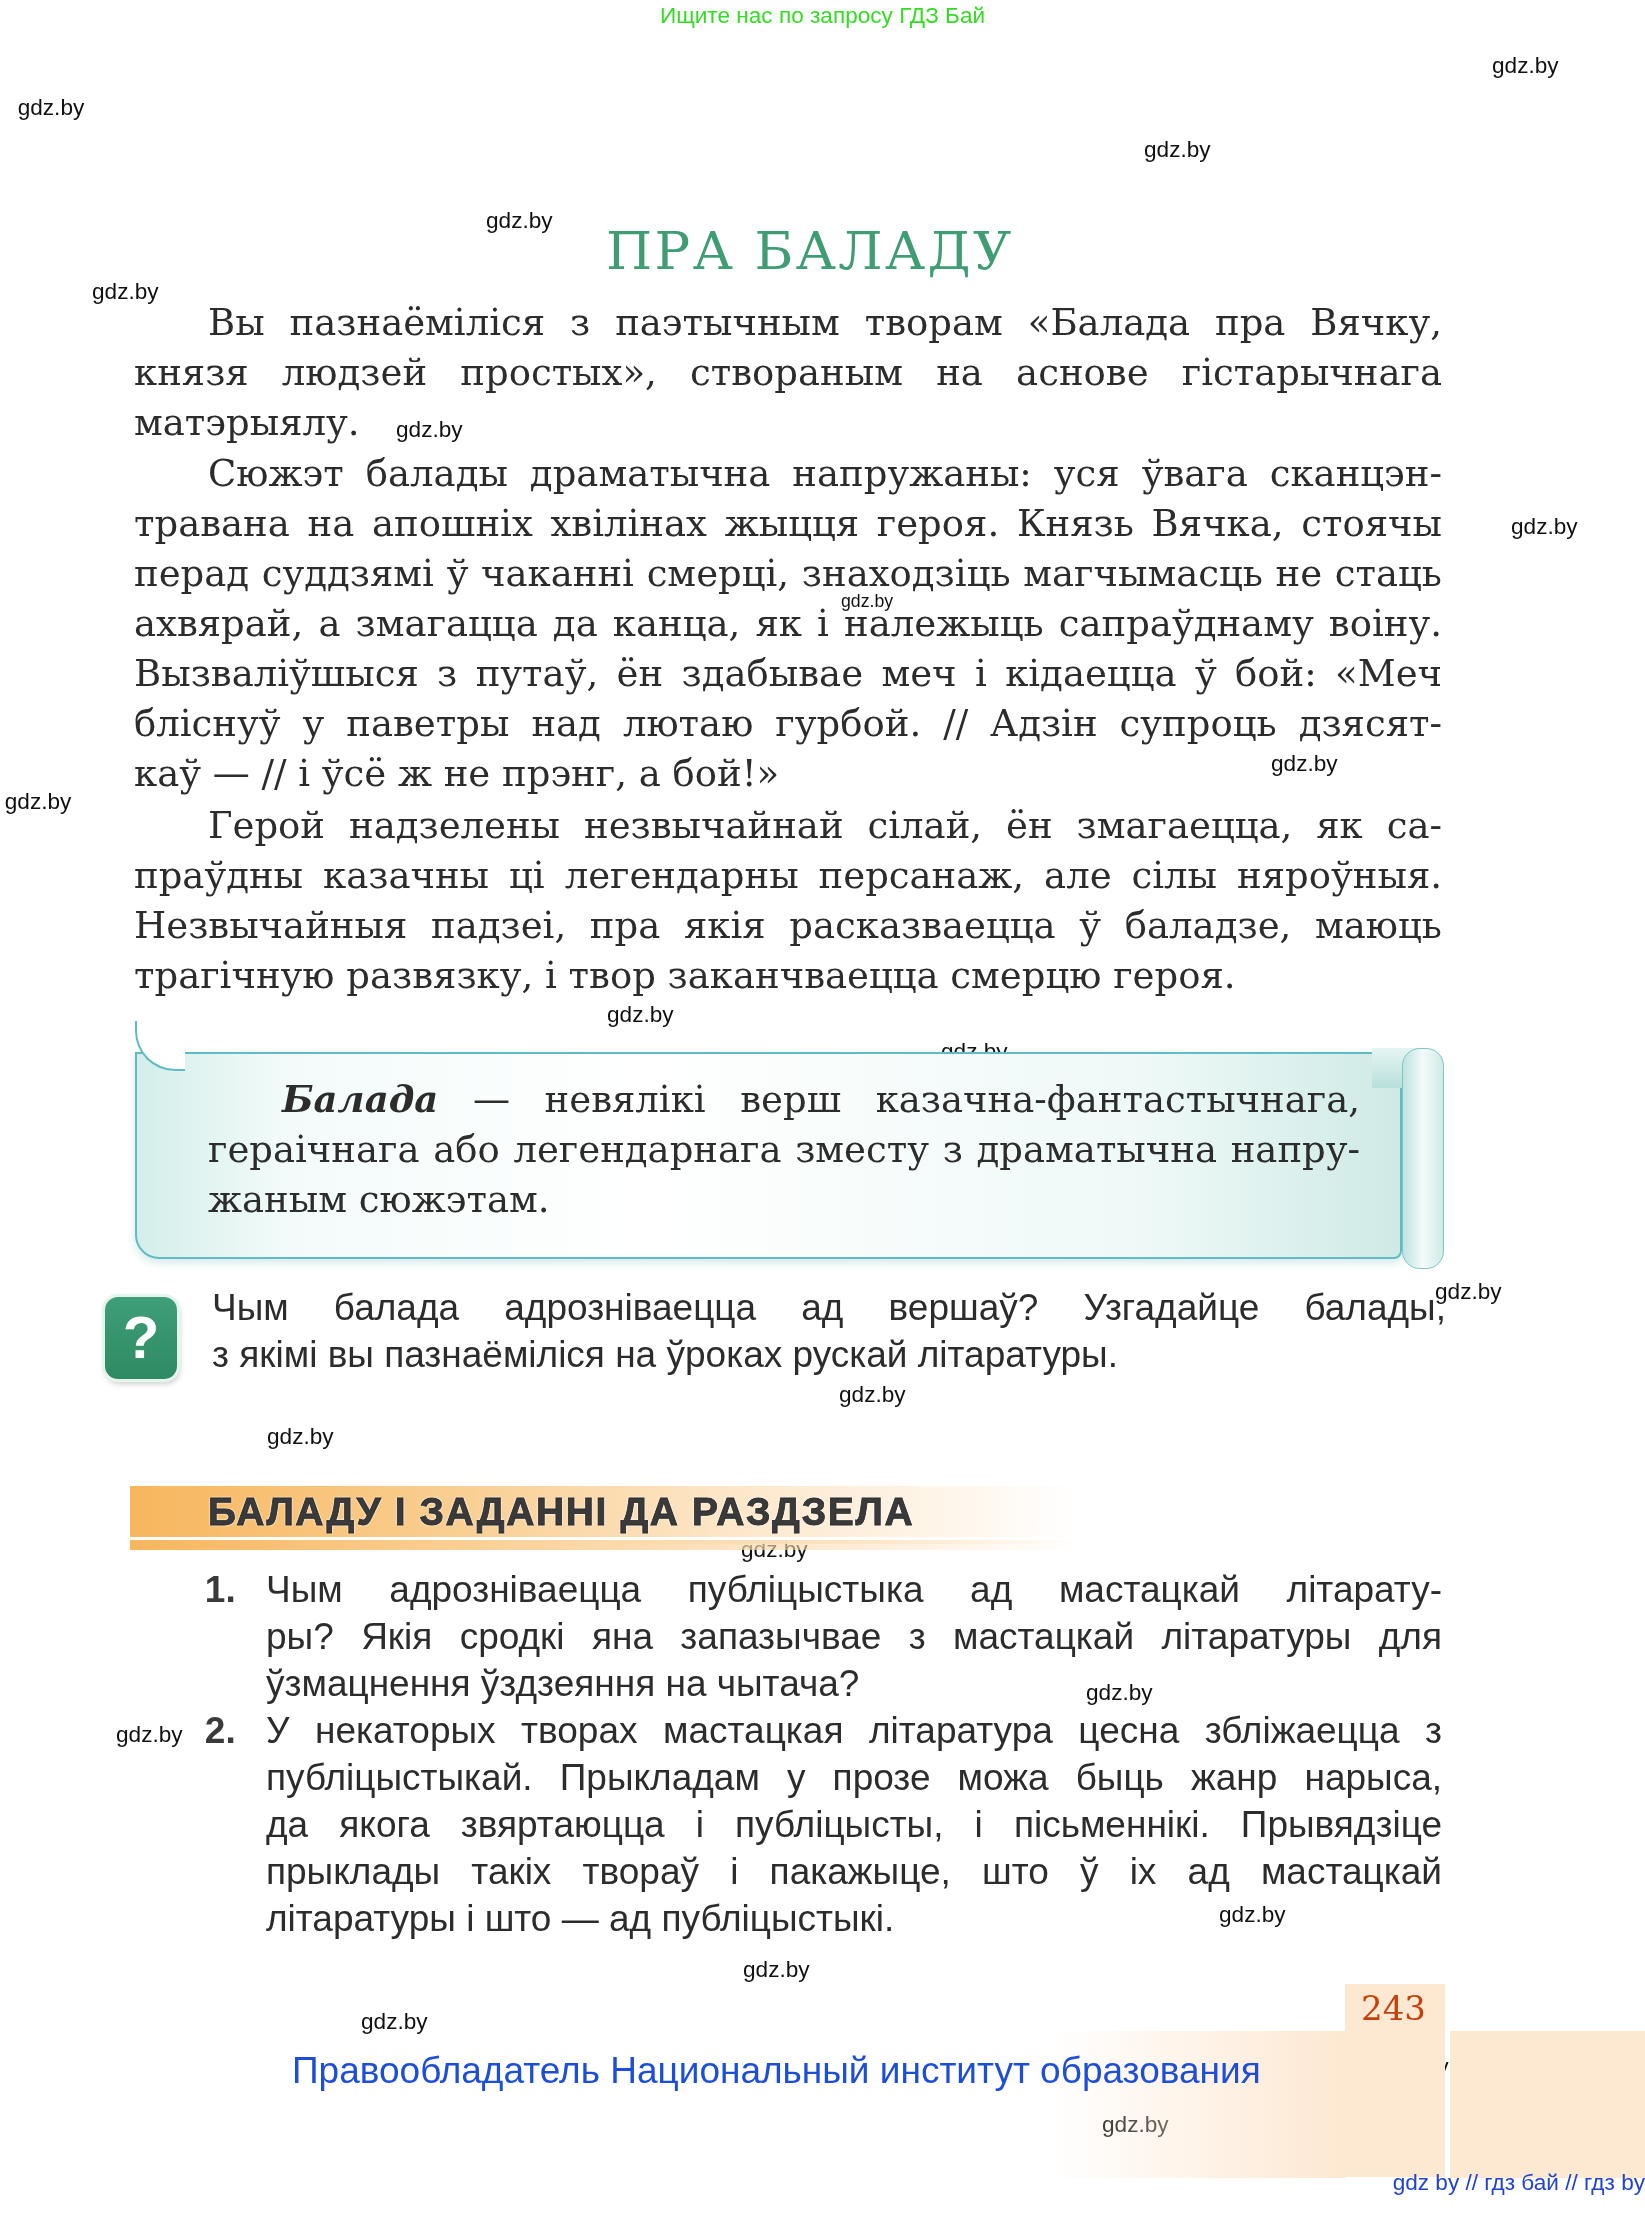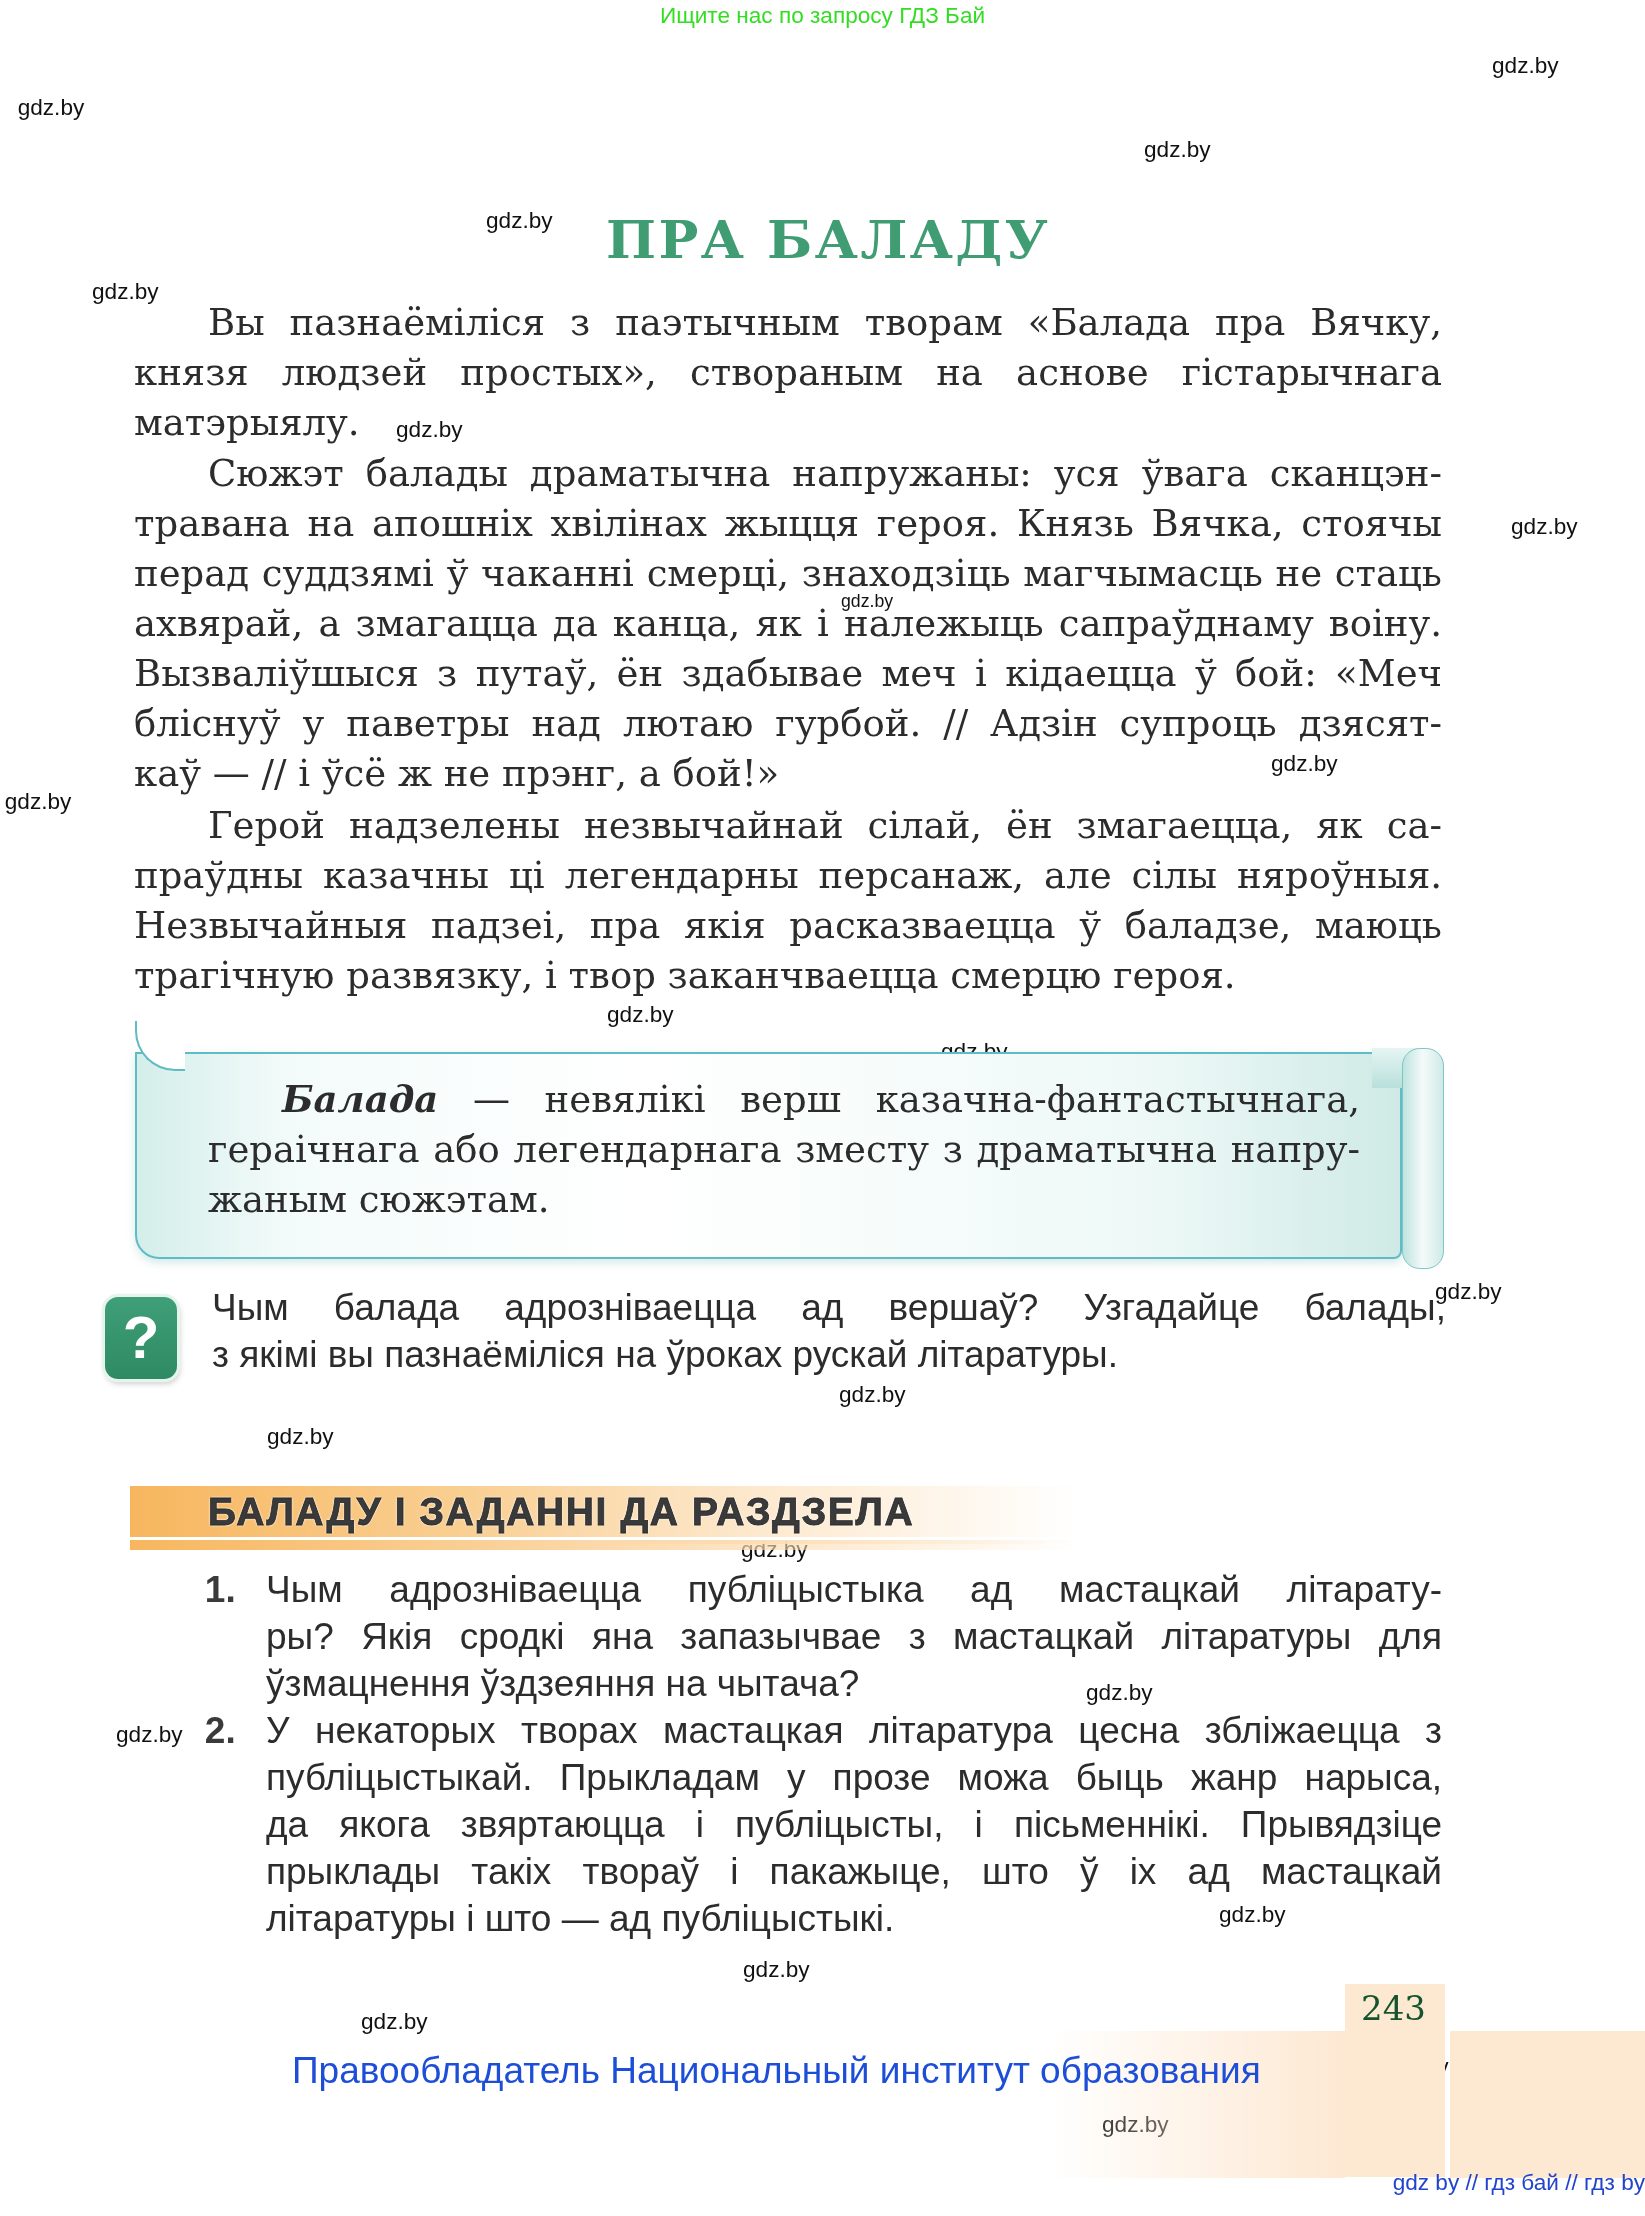--- a/index.html
+++ b/index.html
@@ -4,21 +4,21 @@
 <style>
   html, body { margin: 0; padding: 0; background: #ffffff; }
   body { width: 1645px; height: 2216px; position: relative; overflow: hidden; }
   .abs { position: absolute; }
   .serif { font-family: "DejaVu Serif", "Liberation Serif", serif; }
   .sans { font-family: "Liberation Sans", "DejaVu Sans", sans-serif; }
 
   .top-banner { left: 0; width: 1645px; top: 3.2px; text-align: center; color: #33dd22; font-size: 22.6px; }
   .wm { color: #111; font-size: 22.6px; font-family: "Liberation Sans", sans-serif; white-space: nowrap; }
 
-  .title { left: 606px; top: 208px; font-size: 53px; font-weight: bold; color: #3f9c73; letter-spacing: 2.4px; }
+  .title { left: 606px; top: 220px; font-size: 53px; font-weight: normal; color: #3f9c73; letter-spacing: 2.4px; }
 
   .para { left: 134px; width: 1308px; font-size: 37px; color: #2c2c2c; line-height: 50px; }
   .line { display: block; white-space: nowrap; text-align: justify; text-align-last: justify; }
   .line.last { text-align-last: left; }
   .indent { padding-left: 74px; }
 
   .scroll { left: 135px; top: 1021px; width: 1309px; height: 242px; }
   .scroll-body { position: absolute; left: 0; top: 31px; width: 1263px; height: 203px;
      background: linear-gradient(90deg, #d4eeea 0%, #f3fbfa 12%, #ffffff 40%, #eef9f7 80%, #cfeae6 100%);
      border: 2.4px solid #5fbcc4; border-left-width: 2.4px; border-radius: 0 0 8px 24px; box-shadow: 0 3.2px 8px rgba(90,170,170,0.25); }
@@ -33,21 +33,21 @@
 
   .sec-header { left: 130px; top: 1486px; width: 950px; height: 58px; background: linear-gradient(90deg, #f7b65e 0%, #f9cf92 35%, #fde8cc 65%, rgba(255,255,255,0) 100%); }
   .sec-header-line { left: 130px; top: 1537px; width: 950px; height: 9.7px; background: linear-gradient(90deg, #f7b65e 0%, #fbd9ab 50%, rgba(255,255,255,0) 100%); border-top: 3.2px solid #fff; }
   .sec-title { left: 208px; top: 1490px; font-size: 39px; font-weight: bold; color: #3a3a3a; letter-spacing: 1.6px; -webkit-text-stroke: 0.8px #2a2a2a; text-shadow: 0 0 2.4px #fff, 0 0 2.4px #fff; }
 
   .task { left: 208px; width: 1234px; font-size: 37px; color: #2c2c2c; line-height: 47px; }
   .task-num { position: absolute; left: -3.2px; font-weight: bold; color: #3a3a3a; }
   .task-body { position: absolute; left: 58px; width: 1176px; }
 
   .page-box { left: 1345px; top: 1984px; width: 100px; height: 193px; background: #fde8d2; }
-  .page-num { left: 1345px; top: 1988px; width: 97px; text-align: center; font-size: 34px; color: #14532d; }
+  .page-num { left: 1345px; top: 1988px; width: 97px; text-align: center; font-size: 34px; color: #c2410c; }
   .page-band { left: 1047px; top: 2031px; width: 298px; height: 147px; background: linear-gradient(90deg, rgba(253,232,210,0) 0%, #fde8d2 100%); }
   .page-band2 { left: 1450px; top: 2031px; width: 196px; height: 147px; background: #fde8d2; }
   .copyright { left: 292px; top: 2050px; font-size: 37px; color: #1d4ed8; white-space: nowrap; }
   .footer-links { left: 0; width: 1645px; top: 2170px; text-align: right; color: #2244cc; font-size: 22.6px; }
 </style>
 </head>
 <body>
 
 <div class="abs top-banner sans">Ищите нас по запросу ГДЗ Бай</div>
 

